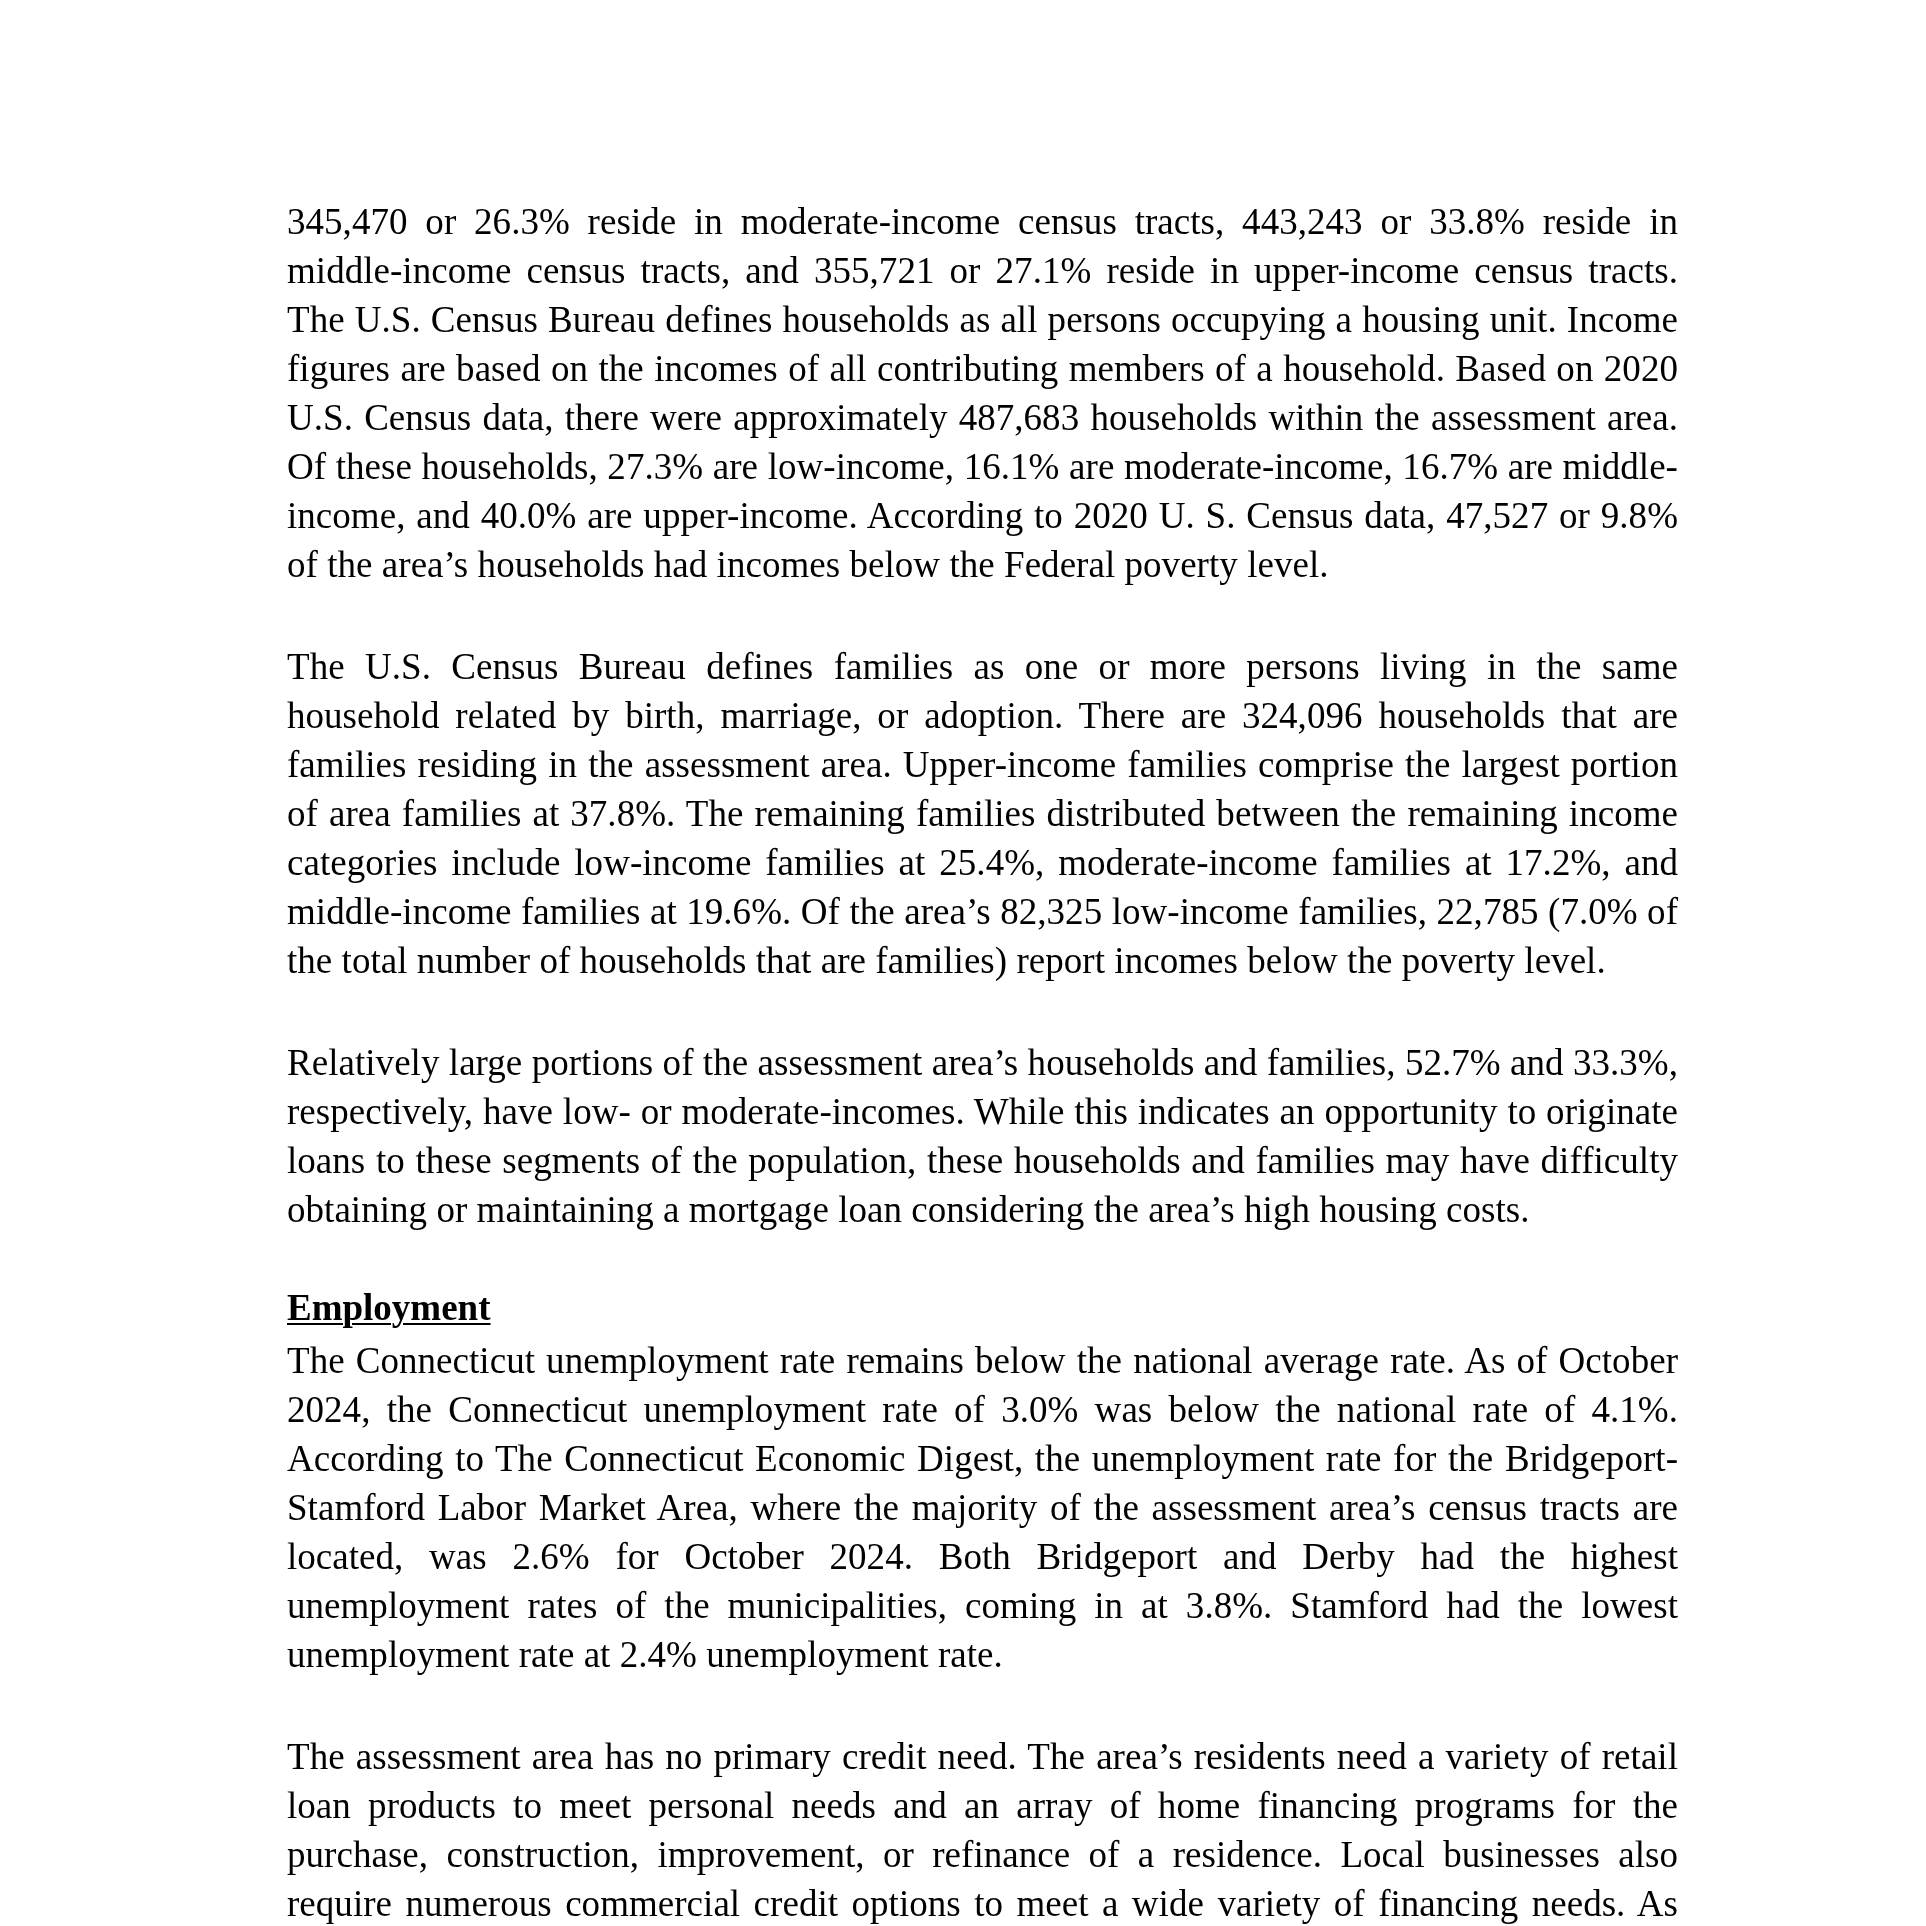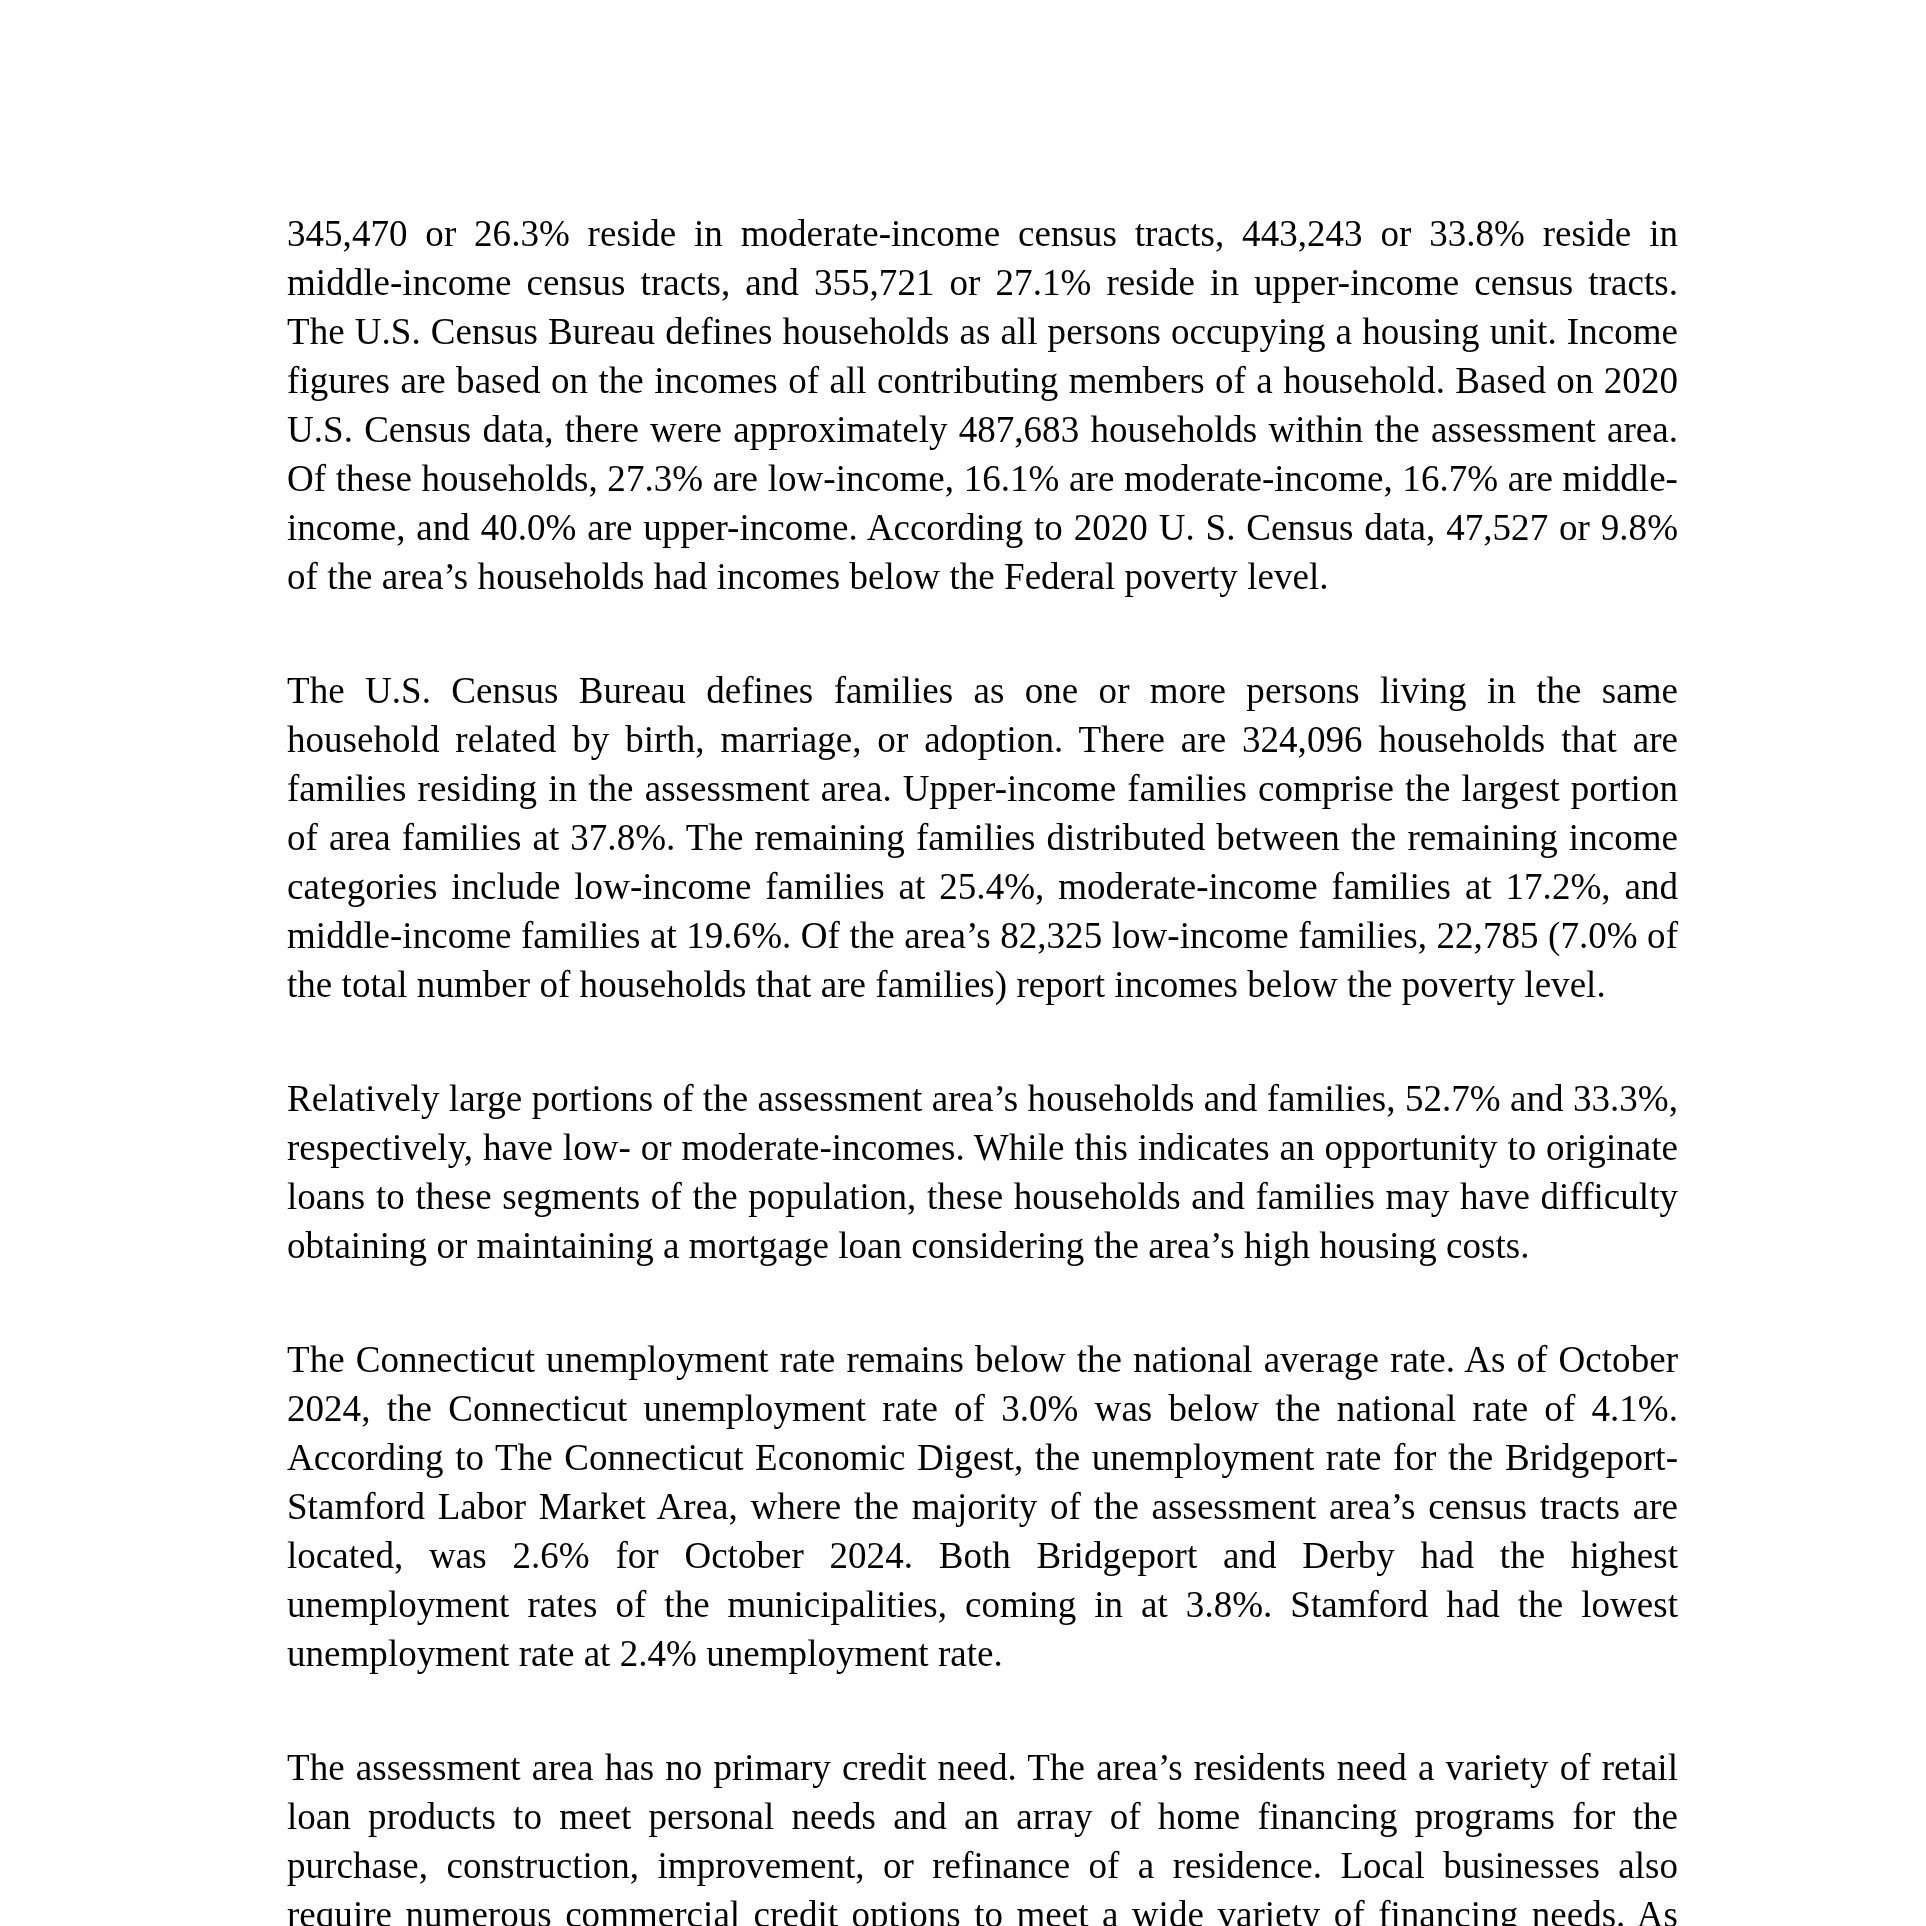--- a/index.html
+++ b/index.html
@@ -18,21 +18,21 @@
     color: #000000;
     overflow: hidden;
   }
   .content {
     position: absolute;
     left: 287px;
     top: 193px;
     width: 1391px;
   }
   p.body-par {
-    margin: 16px 0 0 0;
+    margin: 4px 0 0 0;
     font-size: 37px;
     line-height: 49px;
     text-align: justify;
     text-justify: inter-word;
     -webkit-hyphens: none;
     hyphens: none;
     letter-spacing: 0.04px;
   }
   p.body-par.last-line-natural {
     text-align-last: left;
@@ -62,19 +62,22 @@
 <div class="page">
 
   <div class="content" id="body-container">
 
   <p class="body-par last-line-natural">345,470 or 26.3% reside in moderate-income census tracts, 443,243 or 33.8% reside in middle-income census tracts, and 355,721 or 27.1% reside in upper-income census tracts.  The U.S. Census Bureau defines households as all persons occupying a housing unit.  Income figures are based on the incomes of all contributing members of a household.  Based on 2020 U.S. Census data, there were approximately 487,683 households within the assessment area. Of these households, 27.3% are low-income, 16.1% are moderate-income, 16.7% are middle-income, and 40.0% are upper-income.  According to 2020 U. S. Census data, 47,527 or 9.8% of the area’s households had incomes below the Federal poverty level.</p>
       <div class="par-gap"></div>
       <p class="body-par last-line-natural">The U.S. Census Bureau defines families as one or more persons living in the same household related by birth, marriage, or adoption.  There are 324,096 households that are families residing in the assessment area.  Upper-income families comprise the largest portion of area families at 37.8%.  The remaining families distributed between the remaining income categories include low-income families at 25.4%, moderate-income families at 17.2%, and middle-income families at 19.6%.  Of the area’s 82,325 low-income families, 22,785 (7.0% of the total number of households that are families) report incomes below the poverty level.</p>
       <div class="par-gap"></div>
       <p class="body-par last-line-natural">Relatively large portions of the assessment area’s households and families, 52.7% and 33.3%, respectively, have low- or moderate-incomes.  While this indicates an opportunity to originate loans to these segments of the population, these households and families may have difficulty obtaining or maintaining a mortgage loan considering the area’s high housing costs.</p>
       <div class="par-gap"></div>
+      <div class="heading-wrap">
+        <span class="heading">Employment</span>
+      </div>
       <p class="body-par last-line-natural">The Connecticut unemployment rate remains below the national average rate.  As of October 2024, the Connecticut unemployment rate of 3.0% was below the national rate of 4.1%.  According to The Connecticut Economic Digest, the unemployment rate for the Bridgeport-Stamford Labor Market Area, where the majority of the assessment area’s census tracts are located, was 2.6% for October 2024.  Both Bridgeport and Derby had the highest unemployment rates of the municipalities, coming in at 3.8%. Stamford had the lowest unemployment rate at 2.4% unemployment rate.</p>
       <div class="par-gap"></div>
       <p class="body-par last-line-natural">The assessment area has no primary credit need.  The area’s residents need a variety of retail loan products to meet personal needs and an array of home financing programs for the purchase, construction, improvement, or refinance of a residence.  Local businesses also require numerous commercial credit options to meet a wide variety of financing needs.  As previously noted, MSCU does not offer commercial credit products.  The lack of credit product offerings is reasonable for this credit union given its resources and the expertise required to manage appropriately such credits.</p>
     </div>
 
 </div>
 
 
 </body></html>

